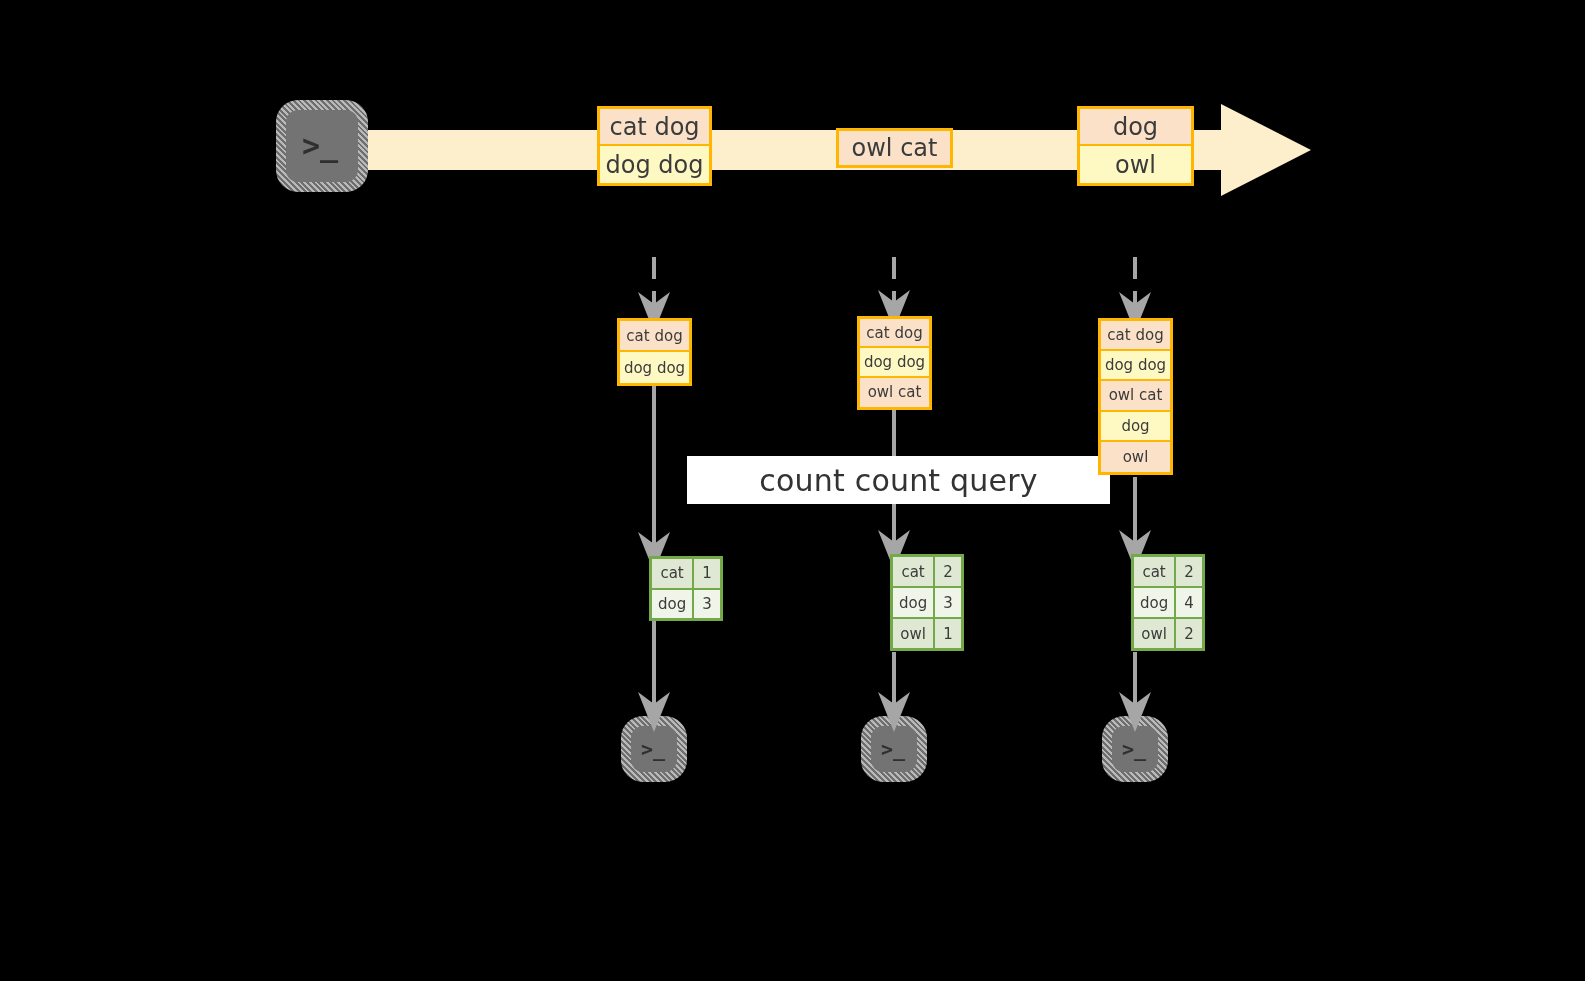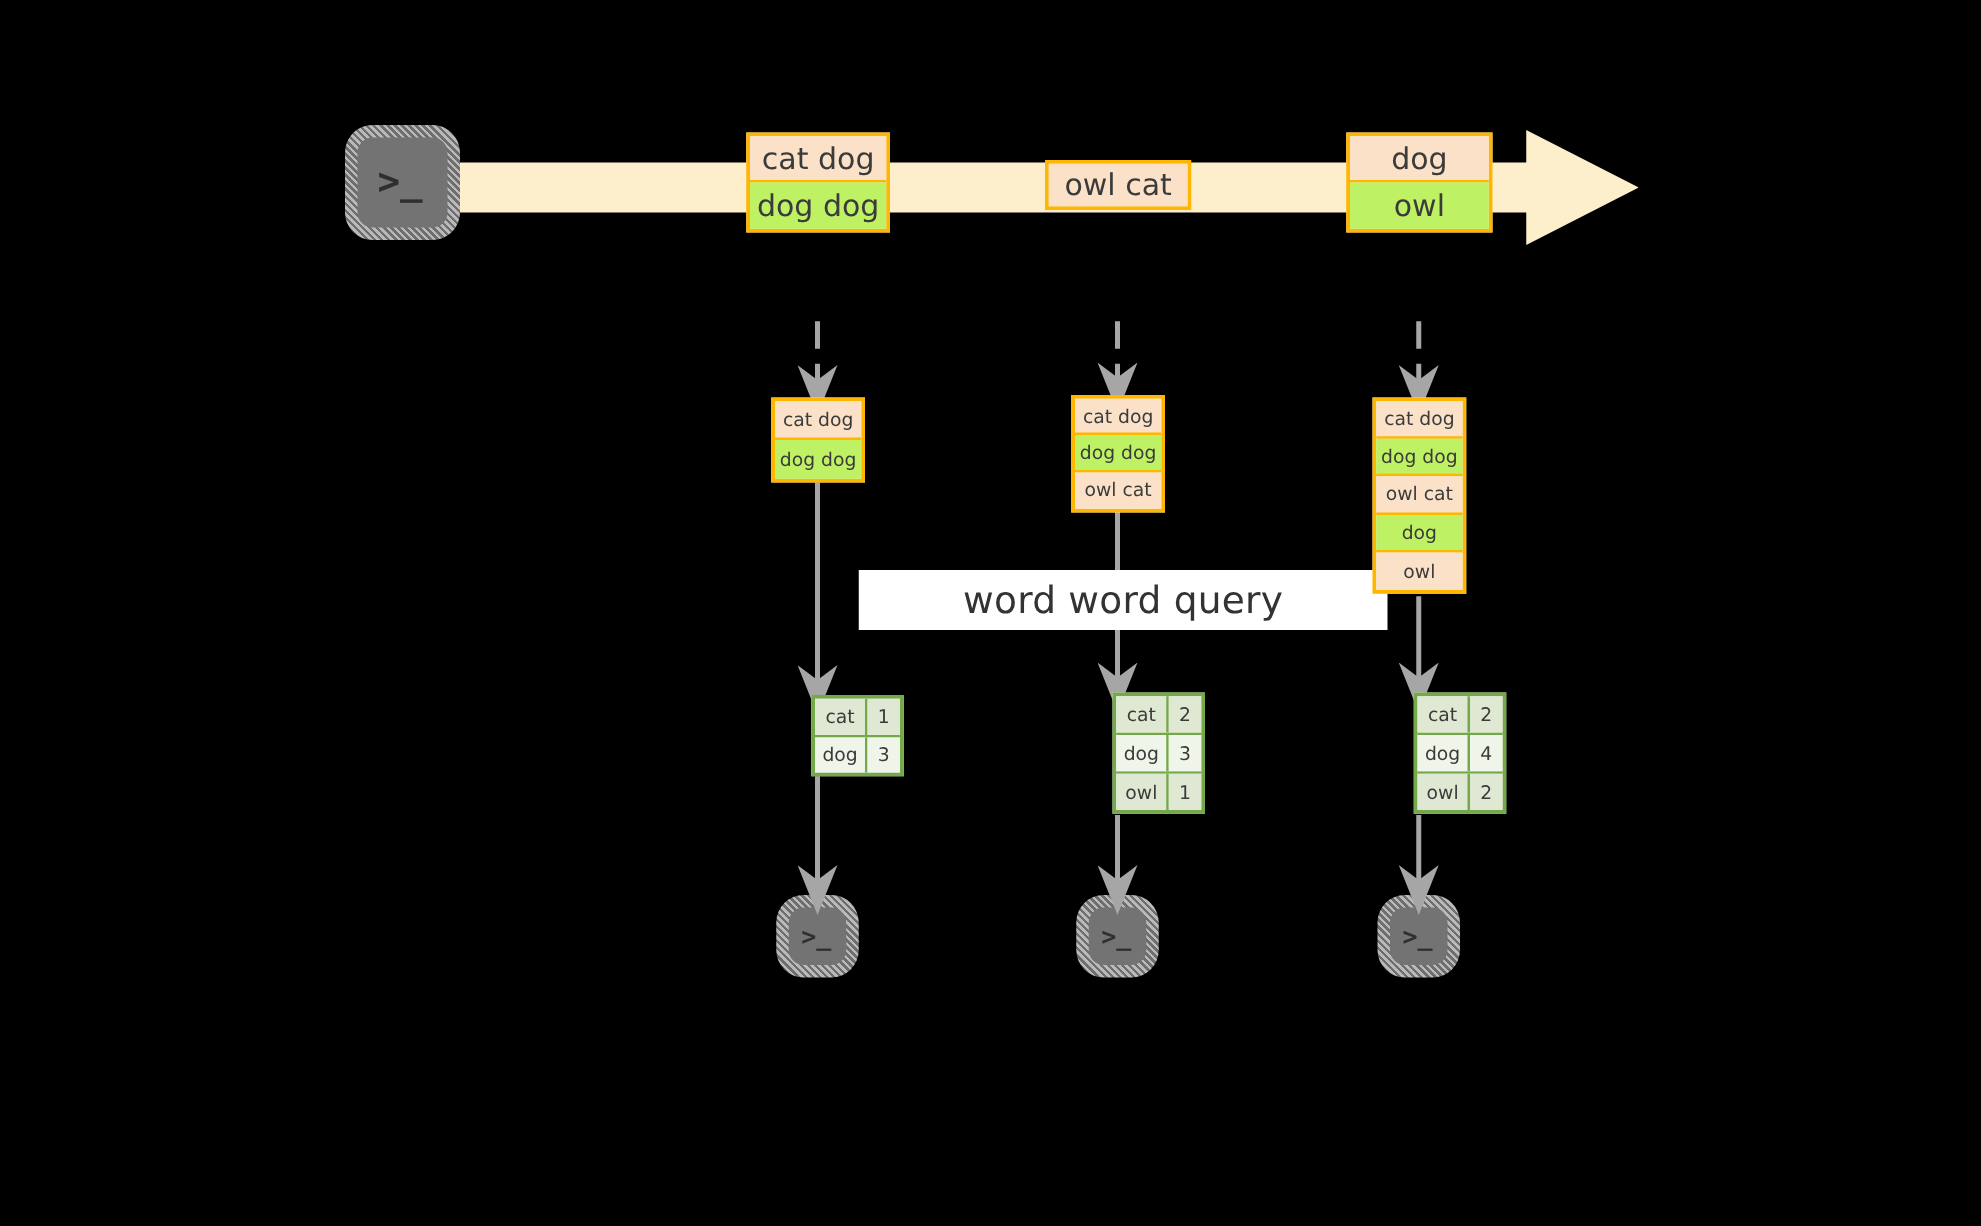--- a/index.html
+++ b/index.html
@@ -49,21 +49,21 @@
   }
   .msgrow{
     box-sizing:border-box;
     display:flex;align-items:center;justify-content:center;
     color:#3b3b3b;
     border-bottom:2px solid #FFB600;
     background:#FAE1C8;
     white-space:nowrap;
   }
   .msgrow:last-child{border-bottom:none;}
-  .msgrow.alt{background:#bef264;}
+  .msgrow.alt{background:#fef9c3;}
 
   
   .restable{
     position:absolute;box-sizing:border-box;
     border:3px solid #74A94A;
     background:#EDF3E4;
     z-index:6;
     display:flex;flex-direction:column;margin-left:32px;
   }
   .resrow{
@@ -141,21 +141,21 @@
       <line x1="894" y1="409" x2="894" y2="550"></line>
       <line x1="1135" y1="477" x2="1135" y2="550"></line>
 
       <line x1="654" y1="621" x2="654" y2="712"></line>
       <line x1="894" y1="652" x2="894" y2="712"></line>
       <line x1="1135" y1="652" x2="1135" y2="712"></line>
     </g>
   </svg>
 
   <div id="query-label">
-    <span>word word query</span>
+    <span>count count query</span>
   </div>
 
   <div class="msgbox" style="left:617px;top:318px;width:75px;height:68px;">
     <div class="msgrow" style="height:50%;font-size:15px;">cat dog</div>
     <div class="msgrow alt" style="height:50%;font-size:15px;">dog dog</div>
   </div>
 
   <div class="msgbox" style="left:857px;top:316px;width:75px;height:94px;">
     <div class="msgrow" style="height:33.34%;font-size:15px;">cat dog</div>
     <div class="msgrow alt" style="height:33.33%;font-size:15px;">dog dog</div>

